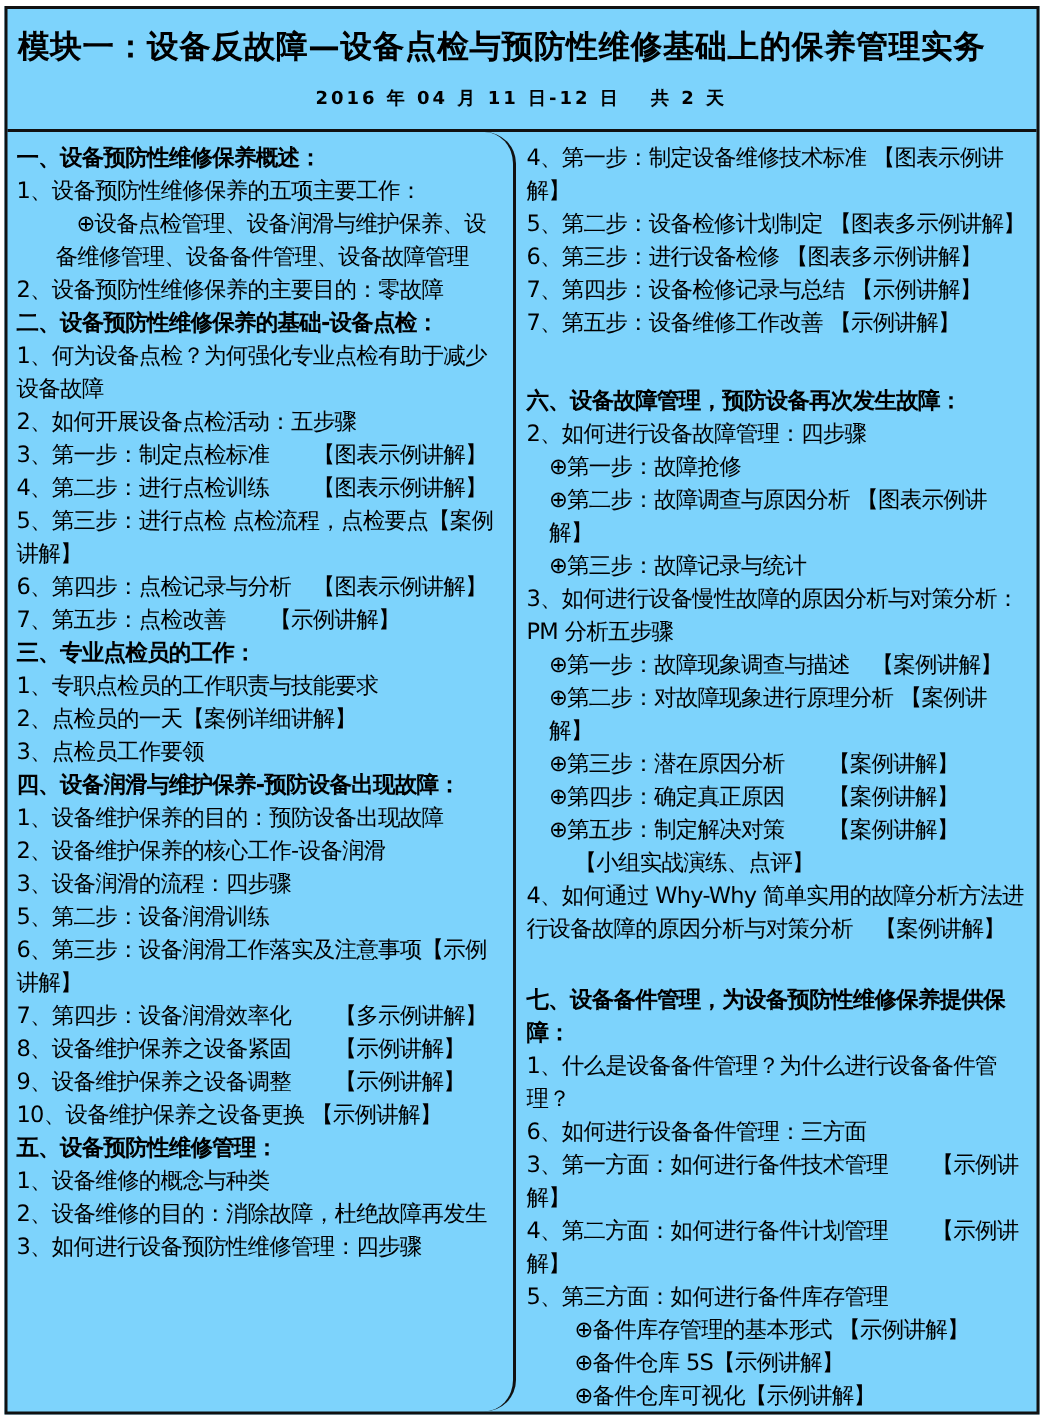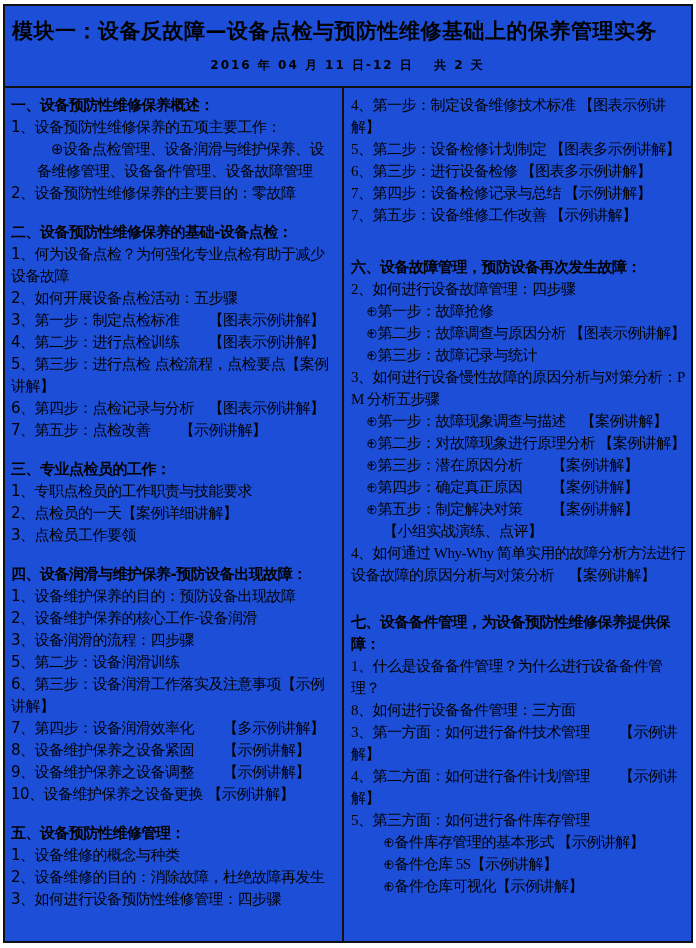--- a/index.html
+++ b/index.html
@@ -7,21 +7,21 @@
     width: 696px; height: 948px;
     background: #ffffff;
     color: #000000;
     font-family: "DejaVu Sans", "Liberation Sans", sans-serif;
   }
   .page {
     position: absolute;
     left: 3px; top: 4px;
     width: 690px; height: 939px;
     border: 2px solid #111111;
-    background: #1d4ed8;
+    background: #7dd3fc;
   }
   .header {
     height: 82px;
     border-bottom: 2px solid #111111;
     padding: 11px 8px 0 7px;
   }
   .doc-title {
     font-size: 21px;
     font-weight: 700;
     letter-spacing: 0.5px;
@@ -35,27 +35,28 @@
     letter-spacing: 2px;
   }
   .cols {
     display: flex;
     height: calc(100% - 82px);
     overflow: hidden;
   }
   .col {
     padding: 6px 5px 0 6px;
     overflow: hidden;
+    border-radius: 21px;
   }
   .col-left {
     width: 339px;
     border-right: 2px solid #111111;
   }
-  .col-right { flex: 1; padding-left: 7px; font-family: Liberation Serif, serif; }
-  .section + .section { margin-top: 17px; }
+  .col-right { flex: 1; padding-left: 7px; }
+  .section + .section { }
   .col-right .section:nth-child(2) { margin-top: 30px; }
   .col-right .section:nth-child(3) { margin-top: 25px; }
   .col-right .section:nth-child(4) { margin-top: 68px; }
   .heading, .item {
     font-size: 15px;
     line-height: 22px;
     letter-spacing: -0.5px;
     word-break: break-all;
   }
   .heading { font-weight: 700; }
@@ -133,21 +134,21 @@
           <div class="item ind-1">⊕第二步：对故障现象进行原理分析 【案例讲解】</div>
           <div class="item ind-1">⊕第三步：潜在原因分析　　【案例讲解】</div>
           <div class="item ind-1">⊕第四步：确定真正原因　　【案例讲解】</div>
           <div class="item ind-1">⊕第五步：制定解决对策　　【案例讲解】</div>
           <div class="item ind-2">【小组实战演练、点评】</div>
           <div class="item">4、如何通过 Why-Why 简单实用的故障分析方法进行设备故障的原因分析与对策分析　【案例讲解】</div>
         </div>
         <div class="section">
           <div class="heading">七、设备备件管理，为设备预防性维修保养提供保障：</div>
           <div class="item">1、什么是设备备件管理？为什么进行设备备件管理？</div>
-          <div class="item">8、如何进行设备备件管理：三方面</div>
+          <div class="item">6、如何进行设备备件管理：三方面</div>
           <div class="item">3、第一方面：如何进行备件技术管理　　【示例讲解】</div>
           <div class="item">4、第二方面：如何进行备件计划管理　　【示例讲解】</div>
           <div class="item">5、第三方面：如何进行备件库存管理</div>
           <div class="item ind-2">⊕备件库存管理的基本形式 【示例讲解】</div>
           <div class="item ind-2">⊕备件仓库 5S【示例讲解】</div>
           <div class="item ind-2">⊕备件仓库可视化【示例讲解】</div>
         </div>
       </div>
   </div>
 </div>

